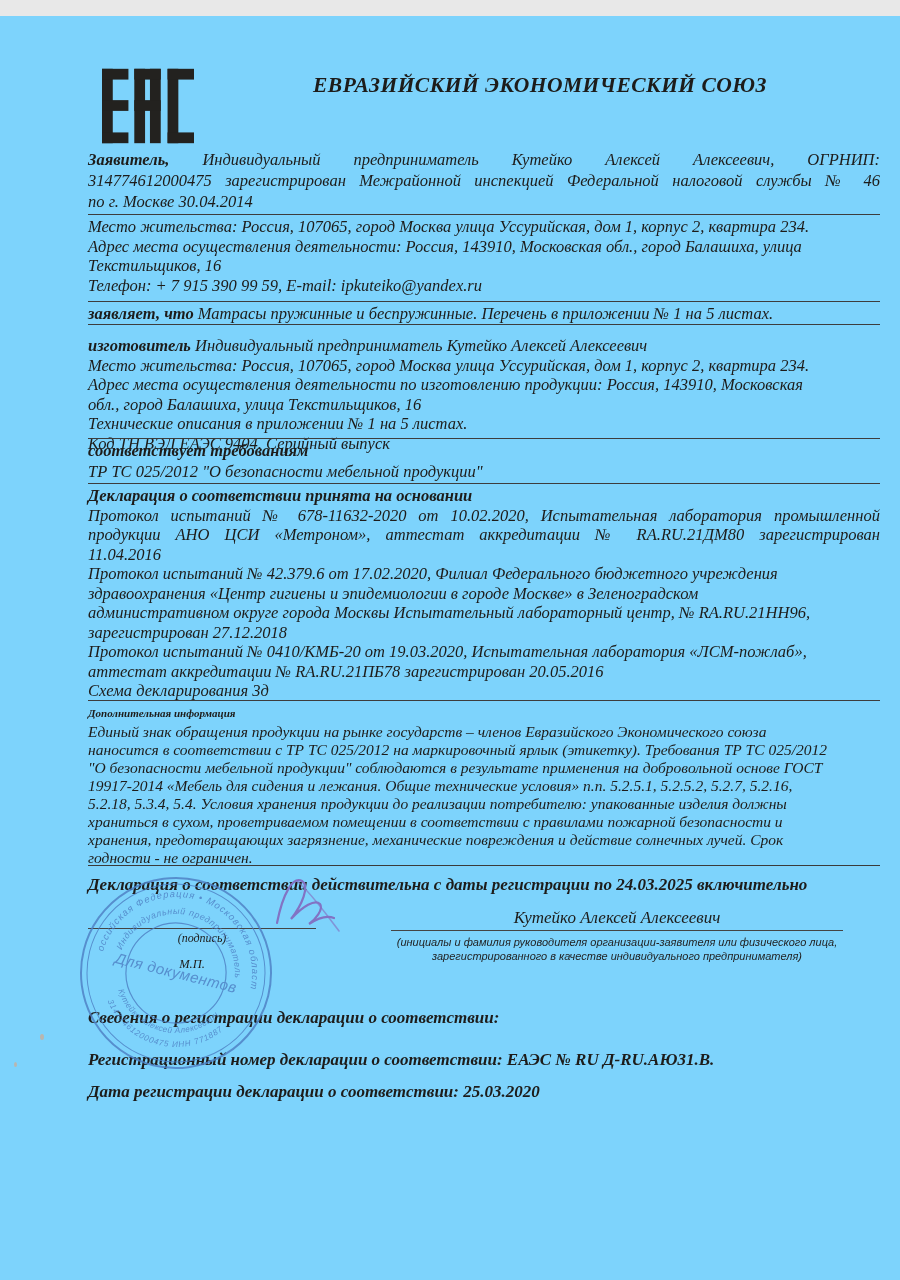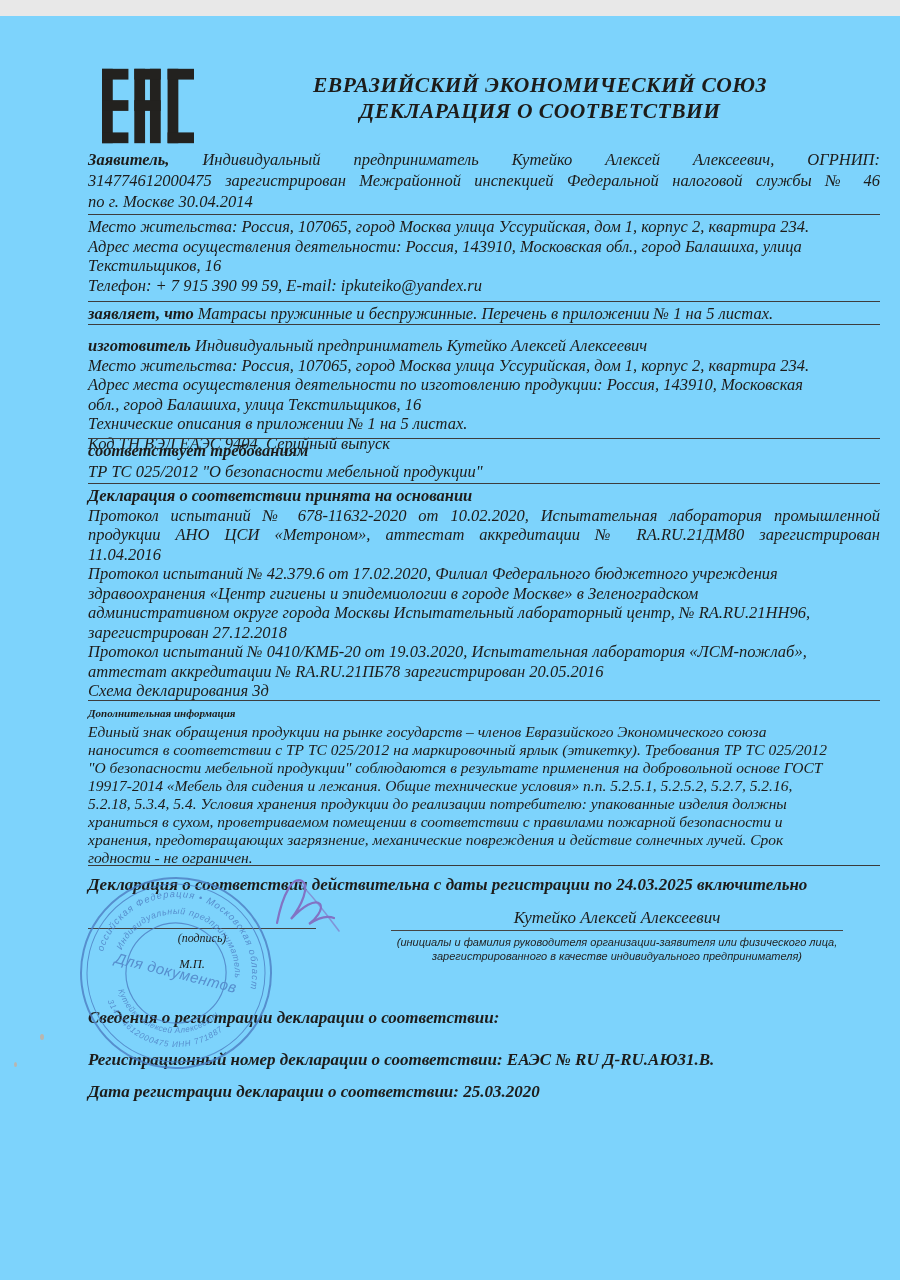--- a/index.html
+++ b/index.html
@@ -60,21 +60,20 @@
           <rect x="33" y="32" width="27" height="11"></rect>
         <rect x="67" y="0" width="11" height="76"></rect>
           <rect x="67" y="0" width="27" height="11"></rect>
         <rect x="67" y="65" width="27" height="11"></rect>
       </g>
     </svg>
   </div>
 
   <div class="titles">
     <div>ЕВРАЗИЙСКИЙ ЭКОНОМИЧЕСКИЙ СОЮЗ</div>
-    <div>ДЕКЛАРАЦИЯ О СООТВЕТСТВИИ</div>
   </div>
 
   <div class="sec lh21" style="top:133px">
     <div class="ln jl"><b>Заявитель,</b> <span>Индивидуальный предприниматель Кутейко Алексей Алексеевич, ОГРНИП:</span></div>
     <div class="ln jl">314774612000475 зарегистрирован Межрайонной инспекцией Федеральной налоговой службы № 46</div>
     <div class="ln">по г. Москве 30.04.2014</div>
   </div>
 
   <div class="sec rule-top sec-pad" style="top:198px">
     <div class="ln">Место жительства: Россия, 107065, город Москва улица Уссурийская, дом 1, корпус 2, квартира 234.</div>

